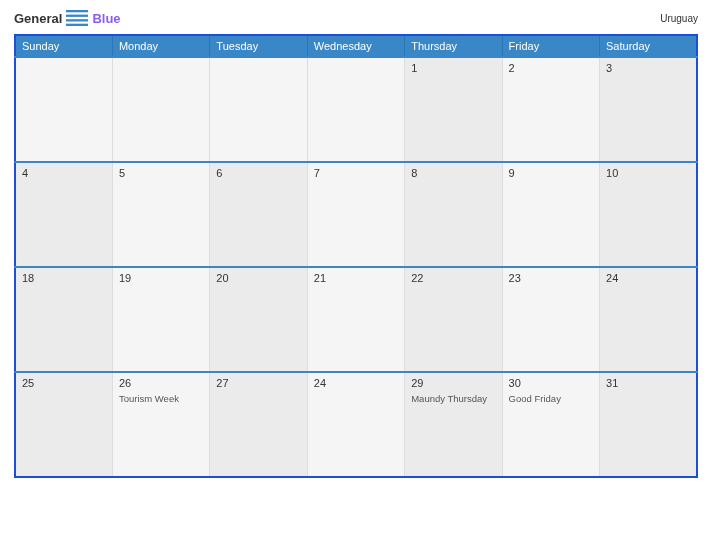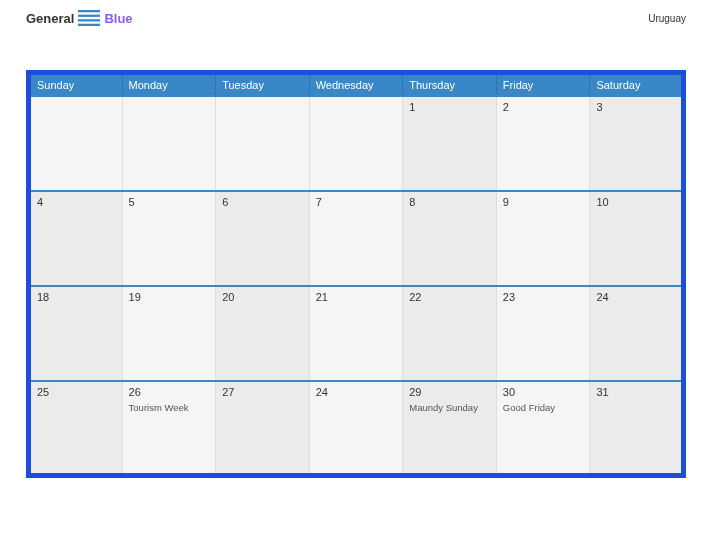--- a/index.html
+++ b/index.html
@@ -6,24 +6,23 @@
     body {
       width: 712px;
       height: 550px;
       font-family: Arial, sans-serif;
       background: #fff;
       overflow: hidden;
     }
     .page {
       width: 712px;
       height: 488px;
-      padding: 10px 26px;
+      padding: 10px 14px;
       display: flex;
       flex-direction: column;
-      gap: 36px;
     }
     .header {
       display: flex;
       align-items: center;
       justify-content: space-between;
       margin-bottom: 8px;
     }
     .logo {
       display: flex;
       align-items: center;
@@ -52,21 +51,21 @@
       flex: 1;
     }
     .country {
       font-size: 10px;
       color: #333;
       min-width: 70px;
       text-align: right;
     }
     .calendar {
       flex: 1;
-      border: 5px solid #1d4ed8;
+      border: 2px solid #1d4ed8;
       border-collapse: collapse;
       width: 100%;
       table-layout: fixed;
     }
     .calendar thead tr th {
       background-color: #3a87c8;
       color: #fff;
       font-size: 11px;
       font-weight: normal;
       text-align: left;
@@ -201,21 +200,21 @@
             <span class="event-text">Tourism Week</span>
           </td>
           <td>
             <span class="day-number">27</span>
           </td>
           <td>
             <span class="day-number">24</span>
           </td>
           <td>
             <span class="day-number">29</span>
-            <span class="event-text">Maundy Sunday</span>
+            <span class="event-text">Maundy Thursday</span>
           </td>
           <td>
             <span class="day-number">30</span>
             <span class="event-text">Good Friday</span>
           </td>
           <td>
             <span class="day-number">31</span>
           </td>
         </tr>
       </tbody>

